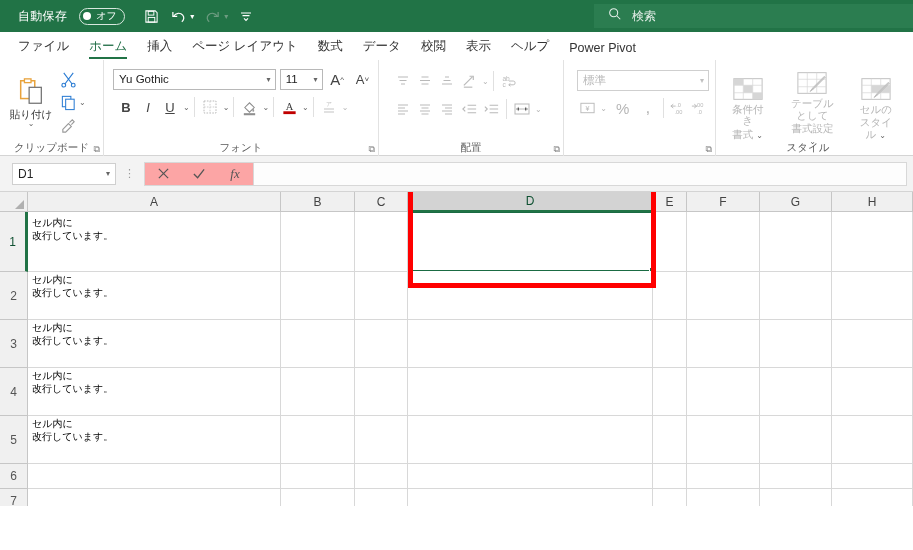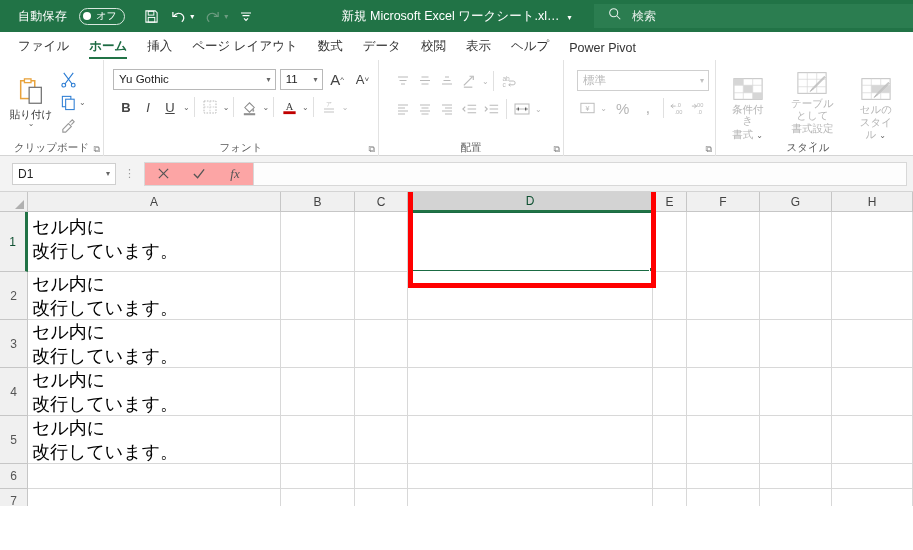--- a/index.html
+++ b/index.html
@@ -42,21 +42,21 @@
   .searchbox .ph { font-size: 12px; color: #e6f0ea; }
 
   
   .tabs {
     height: 28px; background: #fff; display: flex; align-items: flex-end;
     padding-left: 8px; font-size: 12.5px; color: #333;
   }
   .tab {
     padding: 3px 10px 5px; position: relative; white-space: nowrap;
   }
-  .tab.active { color: #1d6b43; font-weight: bold; }
+  .tab.active { color: #1d6b43; font-weight: normal; }
   .tab.active::after {
     content: ""; position: absolute; left: 10px; right: 10px; bottom: 1px;
     height: 2.5px; background: #217346;
   }
 
   
   .ribbon {
     height: 96px; background: #fff; border-bottom: 1px solid #d4d4d4;
     display: flex; position: relative;
   }
@@ -141,21 +141,21 @@
   }
   .rowhead {
     position: absolute; left: 0; width: 28px; background: #f0f0f0;
     border-right: 1px solid #c6c6c6; border-bottom: 1px solid #c6c6c6;
     font-size: 12px; color: #555; display: flex; align-items: center;
     justify-content: center;
   }
   .rowhead.sel { border-right: 3px solid #217346; color: #0f5132; }
   .cell {
     position: absolute; border-right: 1px solid #d8d8d8;
-    border-bottom: 1px solid #d8d8d8; font-size: 18px; color: #000;
+    border-bottom: 1px solid #d8d8d8; font-size: 10px; color: #000;
     padding: 1px 2px 0 4px; line-height: 1.32; white-space: pre-line;
     overflow: hidden;
   }
   .selbox {
     position: absolute; border: 1.6px solid #1a6b43; background: #fff;
     z-index: 5;
   }
   .caret {
     position: absolute; left: 4px; top: 16px; width: 1.5px; height: 22px;
     background: #000;
@@ -201,23 +201,20 @@
         </svg>
     </span>
     <span class="qat-caret" style="color:#6d9c81">▾</span>
     <span class="qat-btn">
       <svg width="14" height="12" viewBox="0 0 14 12">
           <path d="M2 3h10M3.5 5.7h7M5 8.4l2 2 2-2" fill="none" stroke="#fff" stroke-width="1.2"></path>
         </svg>
     </span>
   </div>
 
-  <div class="doc-title">
-    <span>新規 Microsoft Excel ワークシート.xl…</span><span class="doc-title-caret">▾</span>
-  </div>
 
   <div class="searchbox">
     <span>
       <svg width="14" height="14" viewBox="0 0 16 16">
           <circle cx="6.5" cy="6.5" r="4.6" fill="none" stroke="#e6f0ea" stroke-width="1.2"></circle>
           <path d="M10 10l4 4" stroke="#e6f0ea" stroke-width="1.2"></path>
         </svg>
     </span>
     <span class="ph">検索</span>
   </div>

